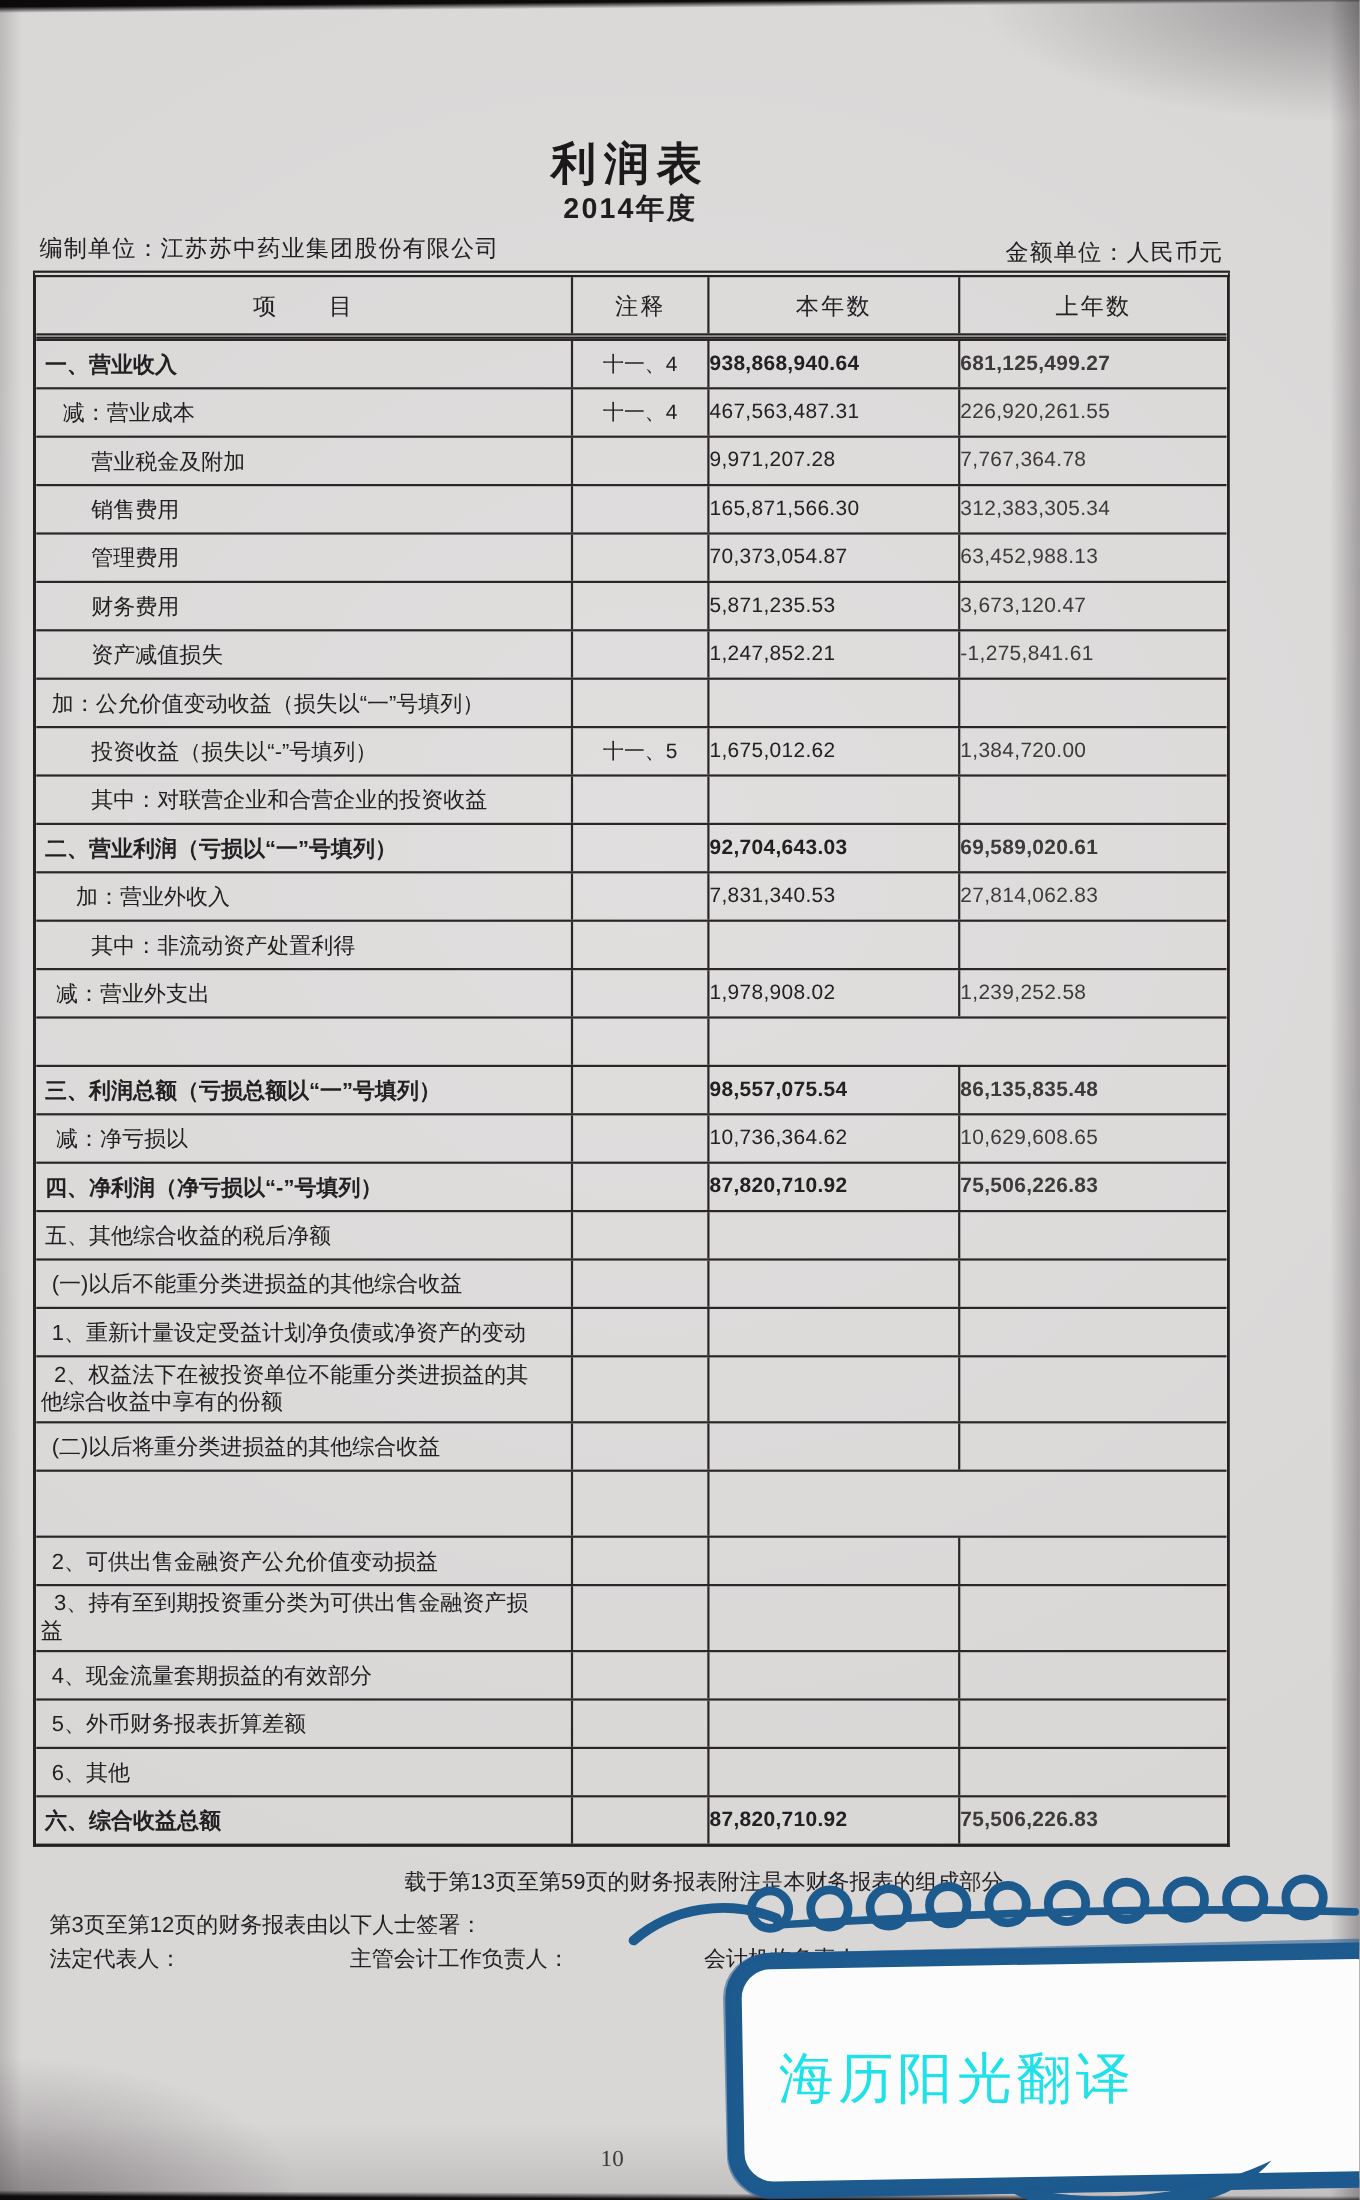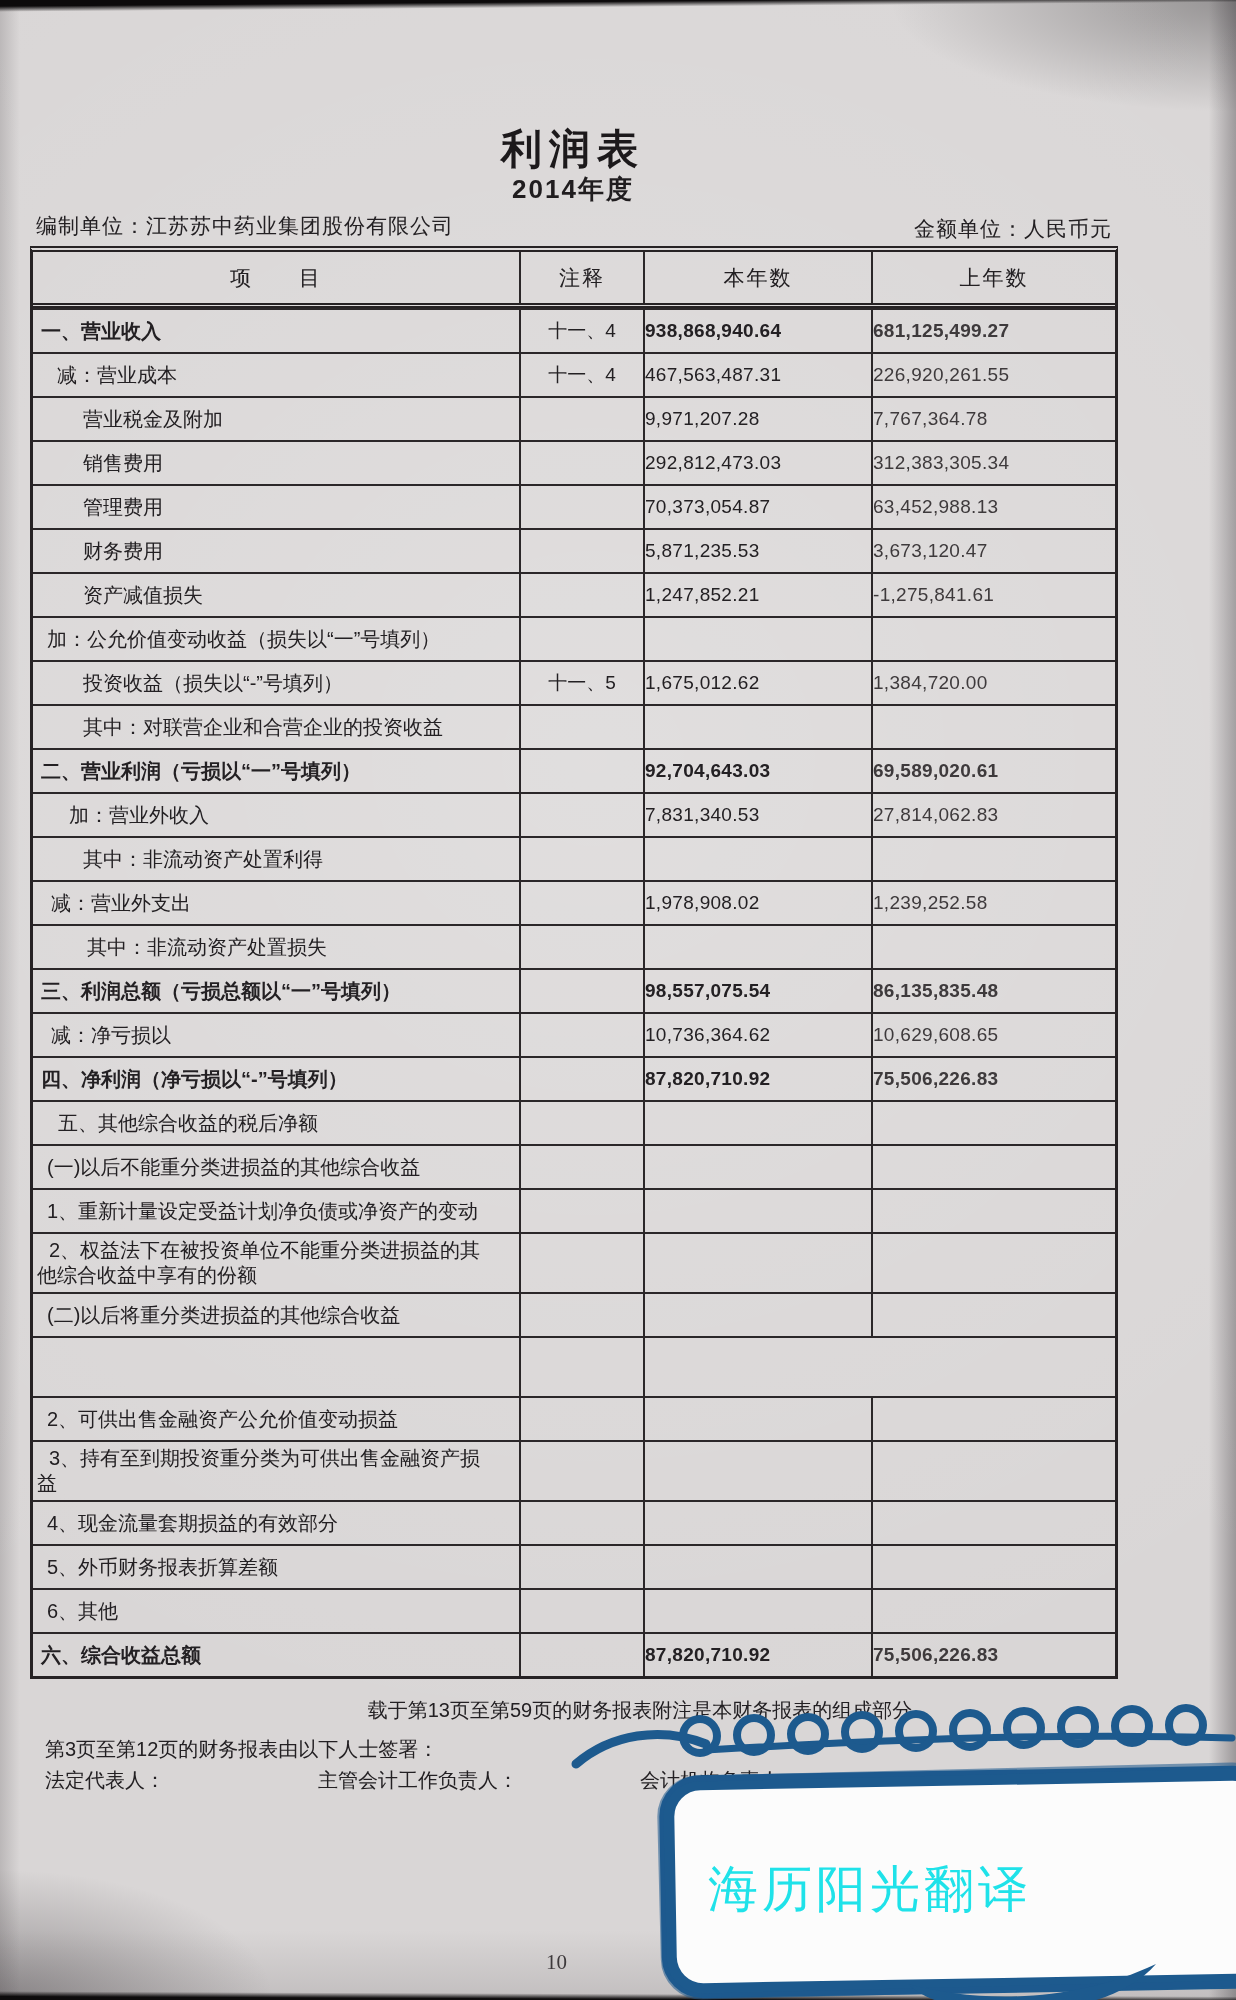--- a/index.html
+++ b/index.html
@@ -146,21 +146,21 @@
         </div>
       </div>
       <div class="row">
         <div class="c-item" style="padding-left: 50px;">
           <span class="txt">销售费用</span>
         </div>
         <div class="c-note">
           <span class="txt"></span>
         </div>
         <div class="c-cur">
-          <span class="txt">292,812,473.03</span>
+          <span class="txt">165,871,566.30</span>
         </div>
         <div class="c-prior">
           <span class="txt">312,383,305.34</span>
         </div>
       </div>
       <div class="row">
         <div class="c-item" style="padding-left: 50px;">
           <span class="txt">管理费用</span>
         </div>
         <div class="c-note">
@@ -293,23 +293,20 @@
           <span class="txt"></span>
         </div>
         <div class="c-cur">
           <span class="txt">1,978,908.02</span>
         </div>
         <div class="c-prior">
           <span class="txt">1,239,252.58</span>
         </div>
       </div>
       <div class="row">
-        <div class="c-item" style="padding-left: 54px;">
-          <span class="txt">其中：非流动资产处置损失</span>
-        </div>
         <div class="c-note">
           <span class="txt"></span>
         </div>
         <div class="c-cur">
           <span class="txt"></span>
         </div>
         <div class="c-prior">
           <span class="txt"></span>
         </div>
       </div>
@@ -349,21 +346,21 @@
           <span class="txt"></span>
         </div>
         <div class="c-cur">
           <span class="txt">87,820,710.92</span>
         </div>
         <div class="c-prior">
           <span class="txt">75,506,226.83</span>
         </div>
       </div>
       <div class="row">
-        <div class="c-item" style="padding-left: 25px;">
+        <div class="c-item" style="padding-left: 8px;">
           <span class="txt">五、其他综合收益的税后净额</span>
         </div>
         <div class="c-note">
           <span class="txt"></span>
         </div>
         <div class="c-cur">
           <span class="txt"></span>
         </div>
         <div class="c-prior">
           <span class="txt"></span>

